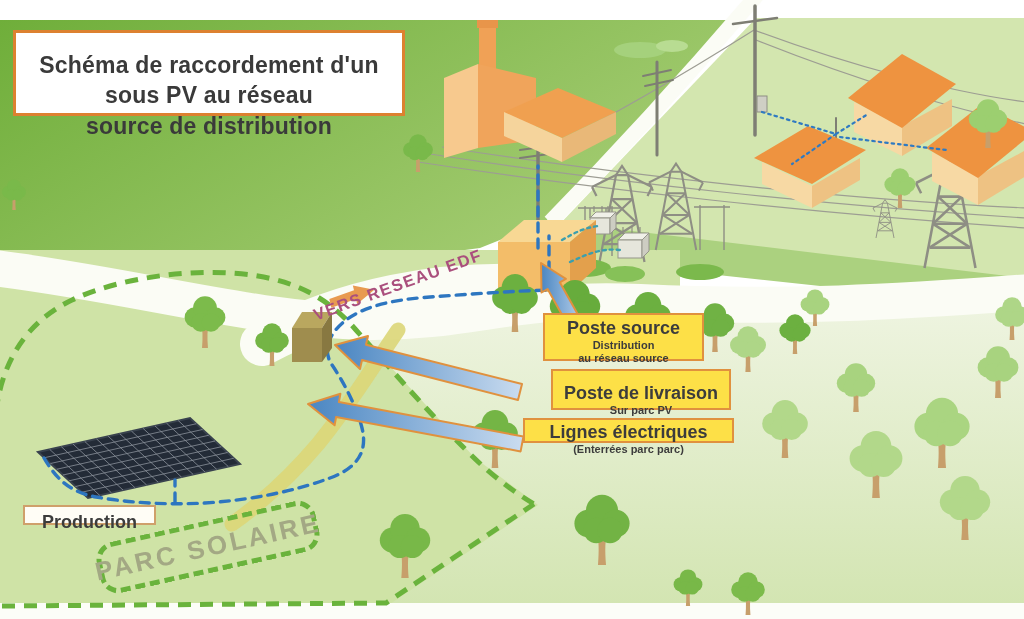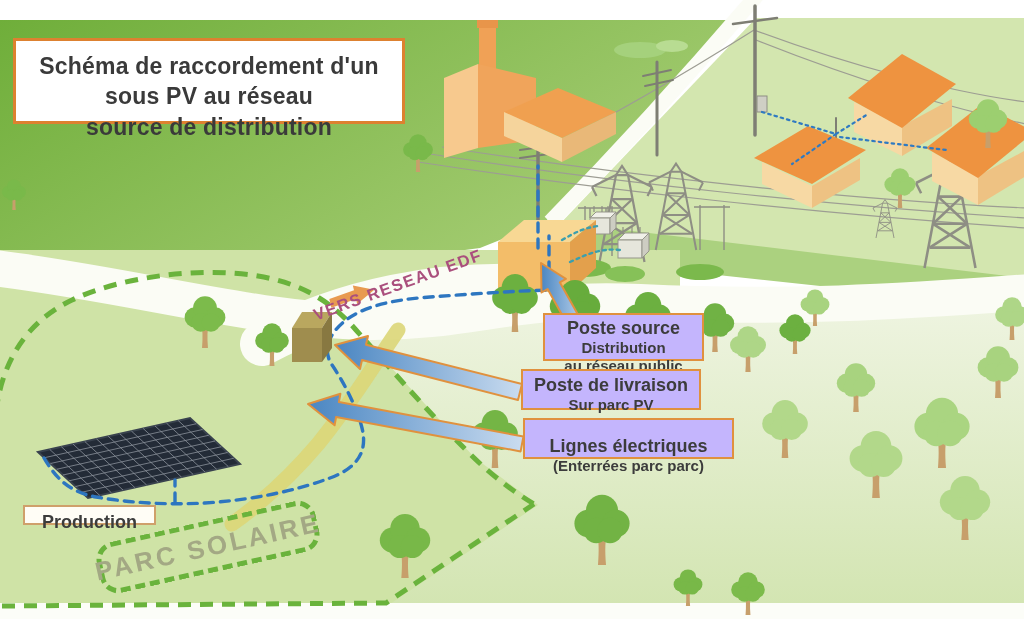--- a/index.html
+++ b/index.html
@@ -13,31 +13,31 @@
   .pyl path{stroke:#8e8e84;stroke-width:1.5;fill:none;}
   .pole{stroke:#7e7e74;fill:none;stroke-linecap:round;}
   .cnp{fill:currentColor;}
   .trk{fill:#c79f6b;}
   .dotb{stroke:#2f7ac2;stroke-width:2.2;stroke-dasharray:2.5 4;stroke-linecap:round;fill:none;}
   .dshb{stroke:#2d76c0;stroke-width:3.4;stroke-dasharray:9 7;stroke-linecap:round;fill:none;}
   .dott{stroke:#3b9fae;stroke-width:2.4;stroke-dasharray:3 4;stroke-linecap:round;fill:none;}
   .dashg{stroke:#6ab33c;stroke-width:5;stroke-dasharray:13 9;fill:none;}
   .barrow{fill:url(#agrad);stroke:#e0913e;stroke-width:2;stroke-linejoin:round;}
   
-  .box{position:absolute;background:#c4b5fd;border:2px solid #e0913e;text-align:center;color:#3c3c3c;box-sizing:border-box;}
+  .box{position:absolute;background:#fde047;border:2px solid #e0913e;text-align:center;color:#3c3c3c;box-sizing:border-box;}
   .title-box{
     position:absolute;left:13px;top:30px;width:392px;height:86px;box-sizing:border-box;
     background:#ffffff;border:3px solid #dd8130;color:#3a3a3a;text-align:center;
-    font-size:23px;font-weight:600;line-height:1.32;padding-top:10px;letter-spacing:.2px;margin-top:8px;
+    font-size:23px;font-weight:600;line-height:1.32;padding-top:17px;letter-spacing:.2px;
   }
   .lbl-title{font-size:18px;font-weight:600;line-height:1.15;}
-  .lbl-sub{font-size:15px;font-weight:700;line-height:1.2;}
+  .lbl-sub{font-size:11px;font-weight:700;line-height:1.2;}
   #lbl-ps{left:543px;top:313px;width:161px;height:48px;padding-top:3px;}
-  #lbl-pl{left:521px;top:369px;width:180px;height:41px;padding-top:4px;}
-  #lbl-le{left:523px;top:418px;width:211px;height:41px;padding-top:16px;}
+  #lbl-pl{left:551px;top:369px;width:180px;height:41px;padding-top:12px;}
+  #lbl-le{left:523px;top:418px;width:211px;height:25px;padding-top:2px;}
   #lbl-prod{left:23px;top:505px;width:133px;height:20px;border-color:#cfa06b;
     font-size:18px;font-weight:700;padding-top:5px;background:#fffdf6;}
   .vers{
     position:absolute;left:314px;top:306px;transform:rotate(-20deg);transform-origin:0 50%;
     color:#aa4f7d;font-weight:700;font-size:16.5px;letter-spacing:1.5px;white-space:nowrap;
   }
   .parc{
     position:absolute;left:96px;top:521px;width:224px;height:52px;
     border:5px dashed #6ab33c;border-radius:18px;transform:rotate(-12.5deg);
     display:flex;align-items:center;justify-content:center;
@@ -265,21 +265,21 @@
 
 <div class="title-box">
   <div>Schéma de raccordement d'un</div>
   <div>sous PV au réseau</div>
   <div>source de distribution</div>
 </div>
 
 <div class="box" id="lbl-ps">
   <div class="lbl-title">Poste source</div>
   <div class="lbl-sub">Distribution</div>
-  <div class="lbl-sub">au réseau public</div>
+  <div class="lbl-sub">au réseau source</div>
 </div>
 
 <div class="box" id="lbl-pl">
   <div class="lbl-title">Poste de livraison</div>
   <div class="lbl-sub">Sur parc PV</div>
 </div>
 
 <div class="box" id="lbl-le">
   <div class="lbl-title">Lignes électriques</div>
   <div class="lbl-sub">(Enterrées parc parc)</div>

